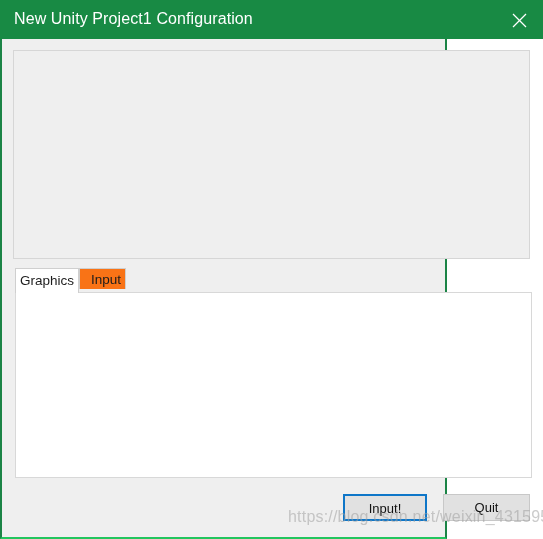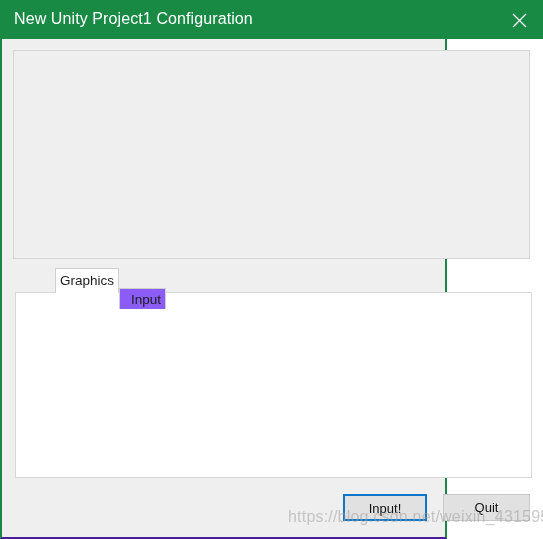--- a/index.html
+++ b/index.html
@@ -18,21 +18,21 @@
   
   #window {
     position: absolute;
     left: 0; top: 0;
     width: 447px;
     height: 539px;
     box-sizing: border-box;
     background: #efefef;
     border-left: 2px solid #1b8446;
     border-right: 2px solid #1b8446;
-    border-bottom: 2px solid #4c1d95;
+    border-bottom: 2px solid #22c55e;
   }
 
   
   #titlebar {
     position: absolute;
     left: -2px; top: 0;
     width: 543px;
     height: 39px;
     background: #188a44;
   }
@@ -77,39 +77,38 @@
   .tab {
     position: absolute;
     box-sizing: border-box;
     font-size: 13.5px;
     color: #1c1c1c;
     text-align: center;
     border: 1px solid #cfcfcf;
     border-bottom: none;
     cursor: default;
     white-space: nowrap;
-    margin-left: 40px;
   }
   .tab.active {
     left: 0;
     top: 0;
     width: 64px;
     height: 25px;
     line-height: 24px;
     background: #ffffff;
     border-color: #cfcfcf;
     z-index: 3;
   }
   .tab.inactive {
     left: 64px;
-    top: 20px;
+    top: 0;
     width: 47px;
     height: 21px;
     line-height: 21px;
-    background: #8b5cf6;
+    background: #f97316;
     border-color: #cfcfcf;
     z-index: 2;
     padding-left: 7px;
   }
 
   
   #tabpanel {
     position: absolute;
     left: 13px;
     top: 292px;

